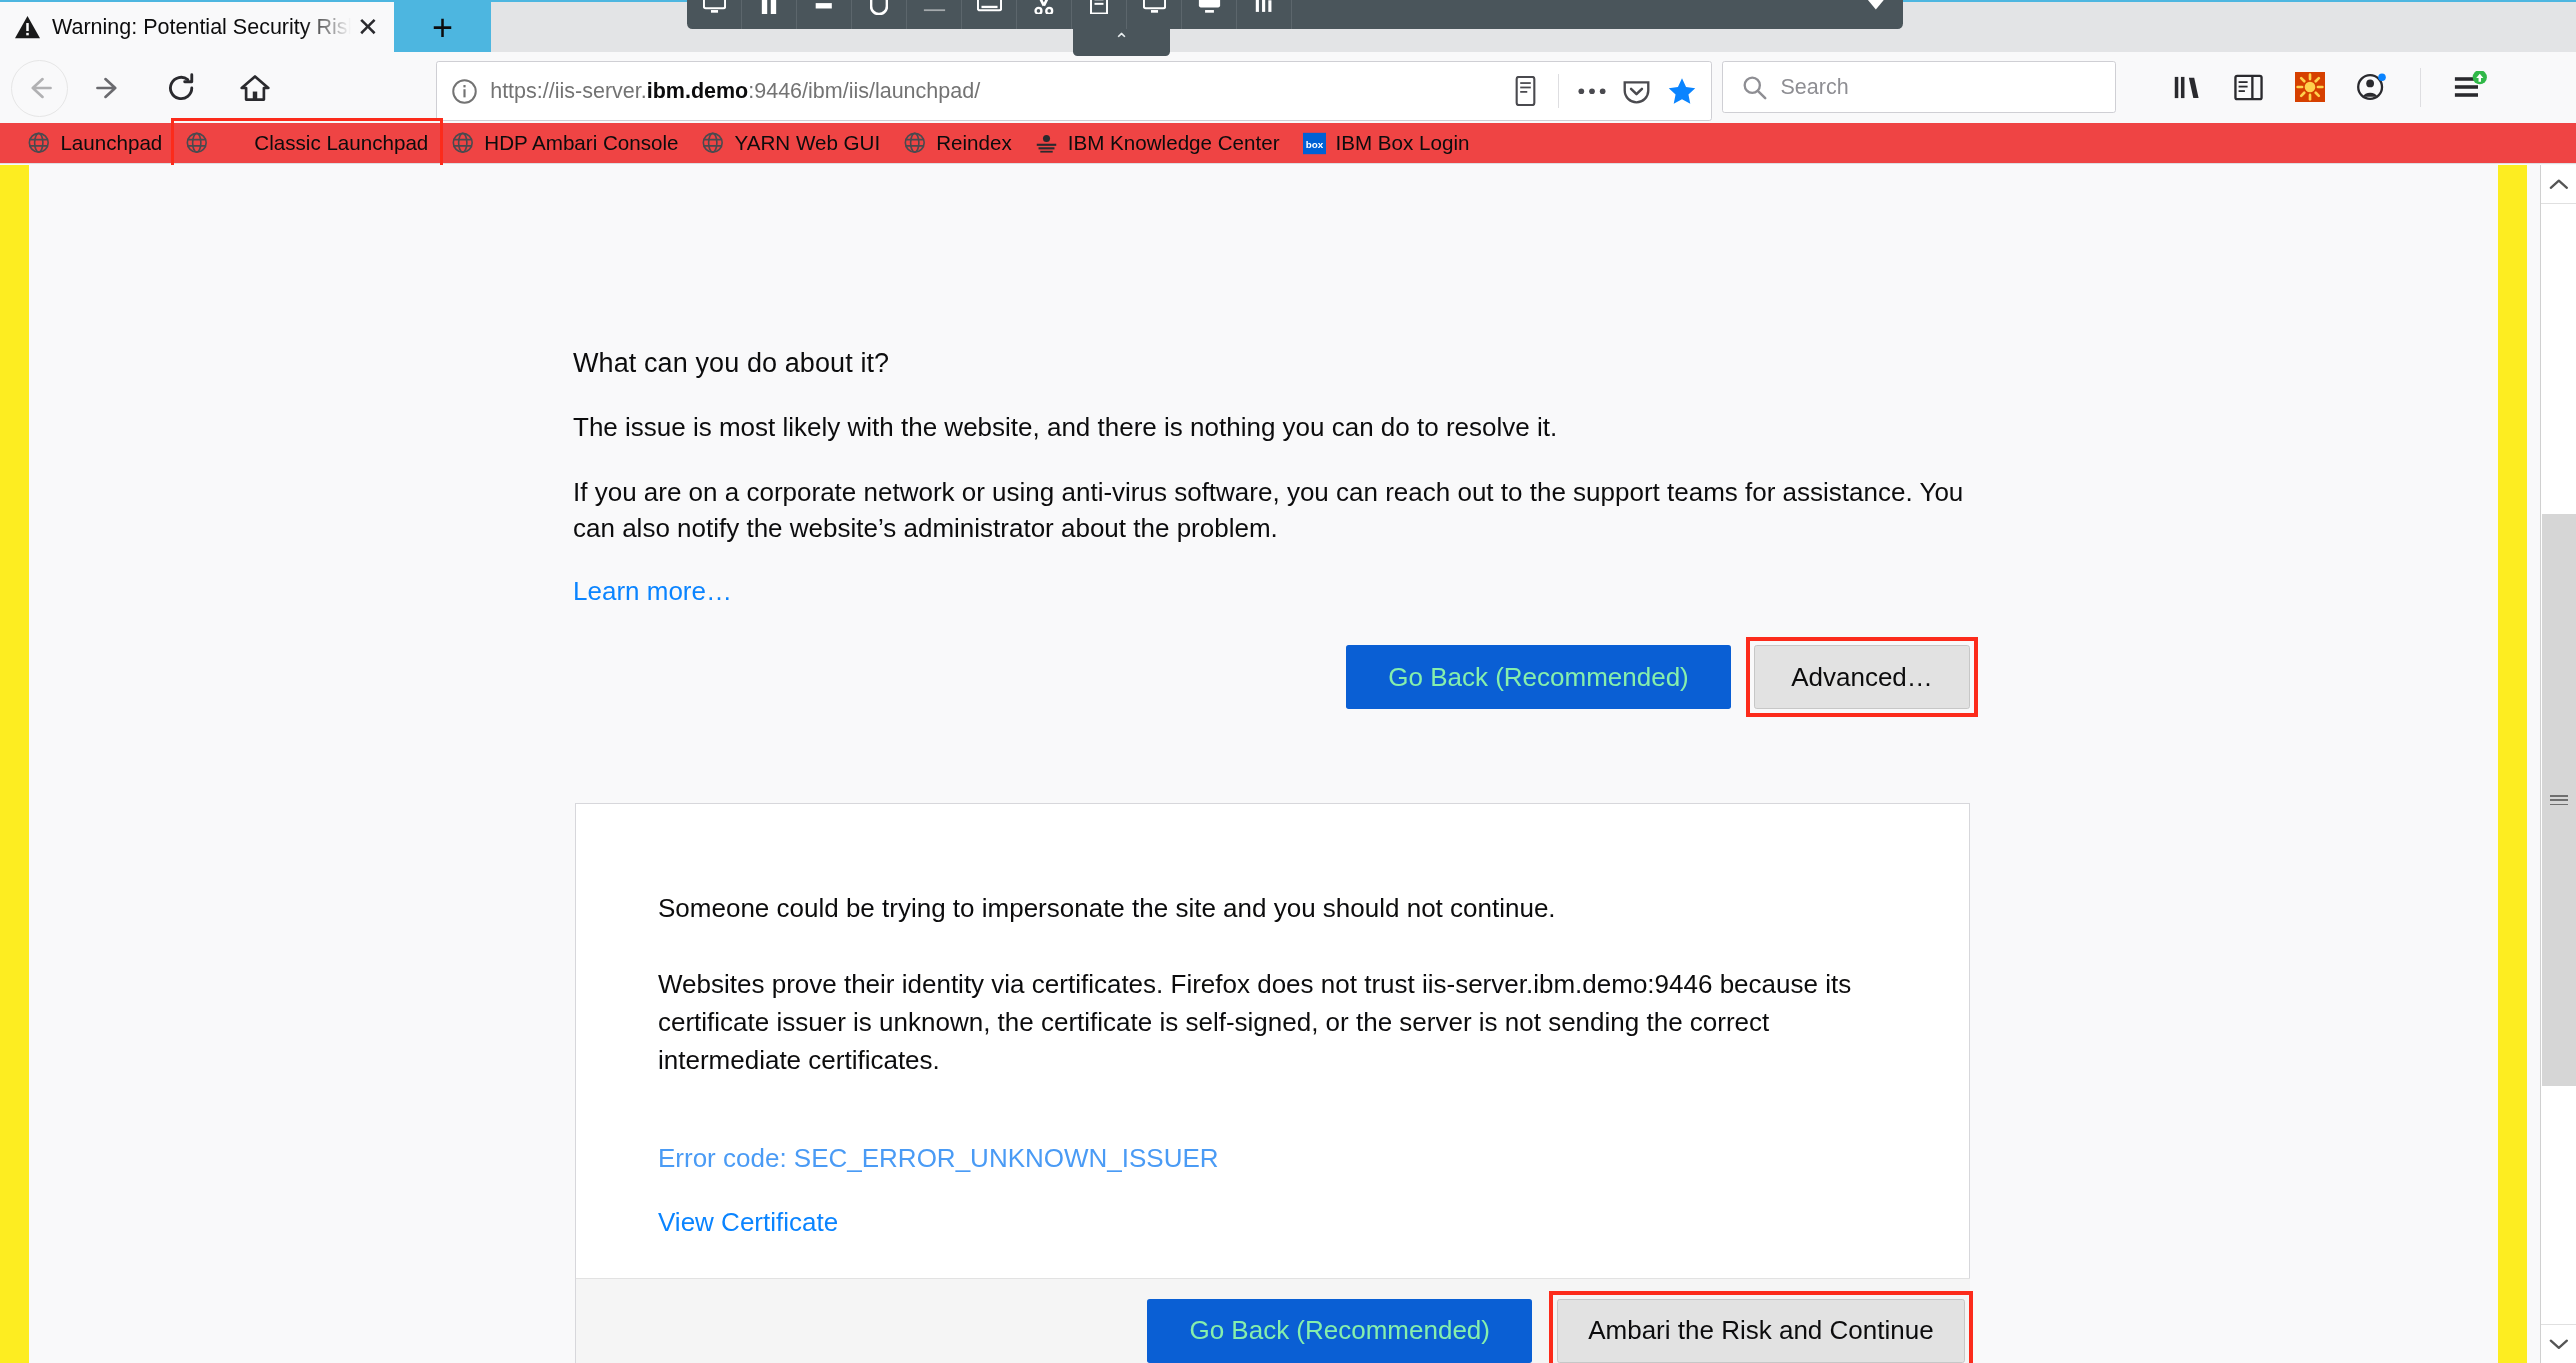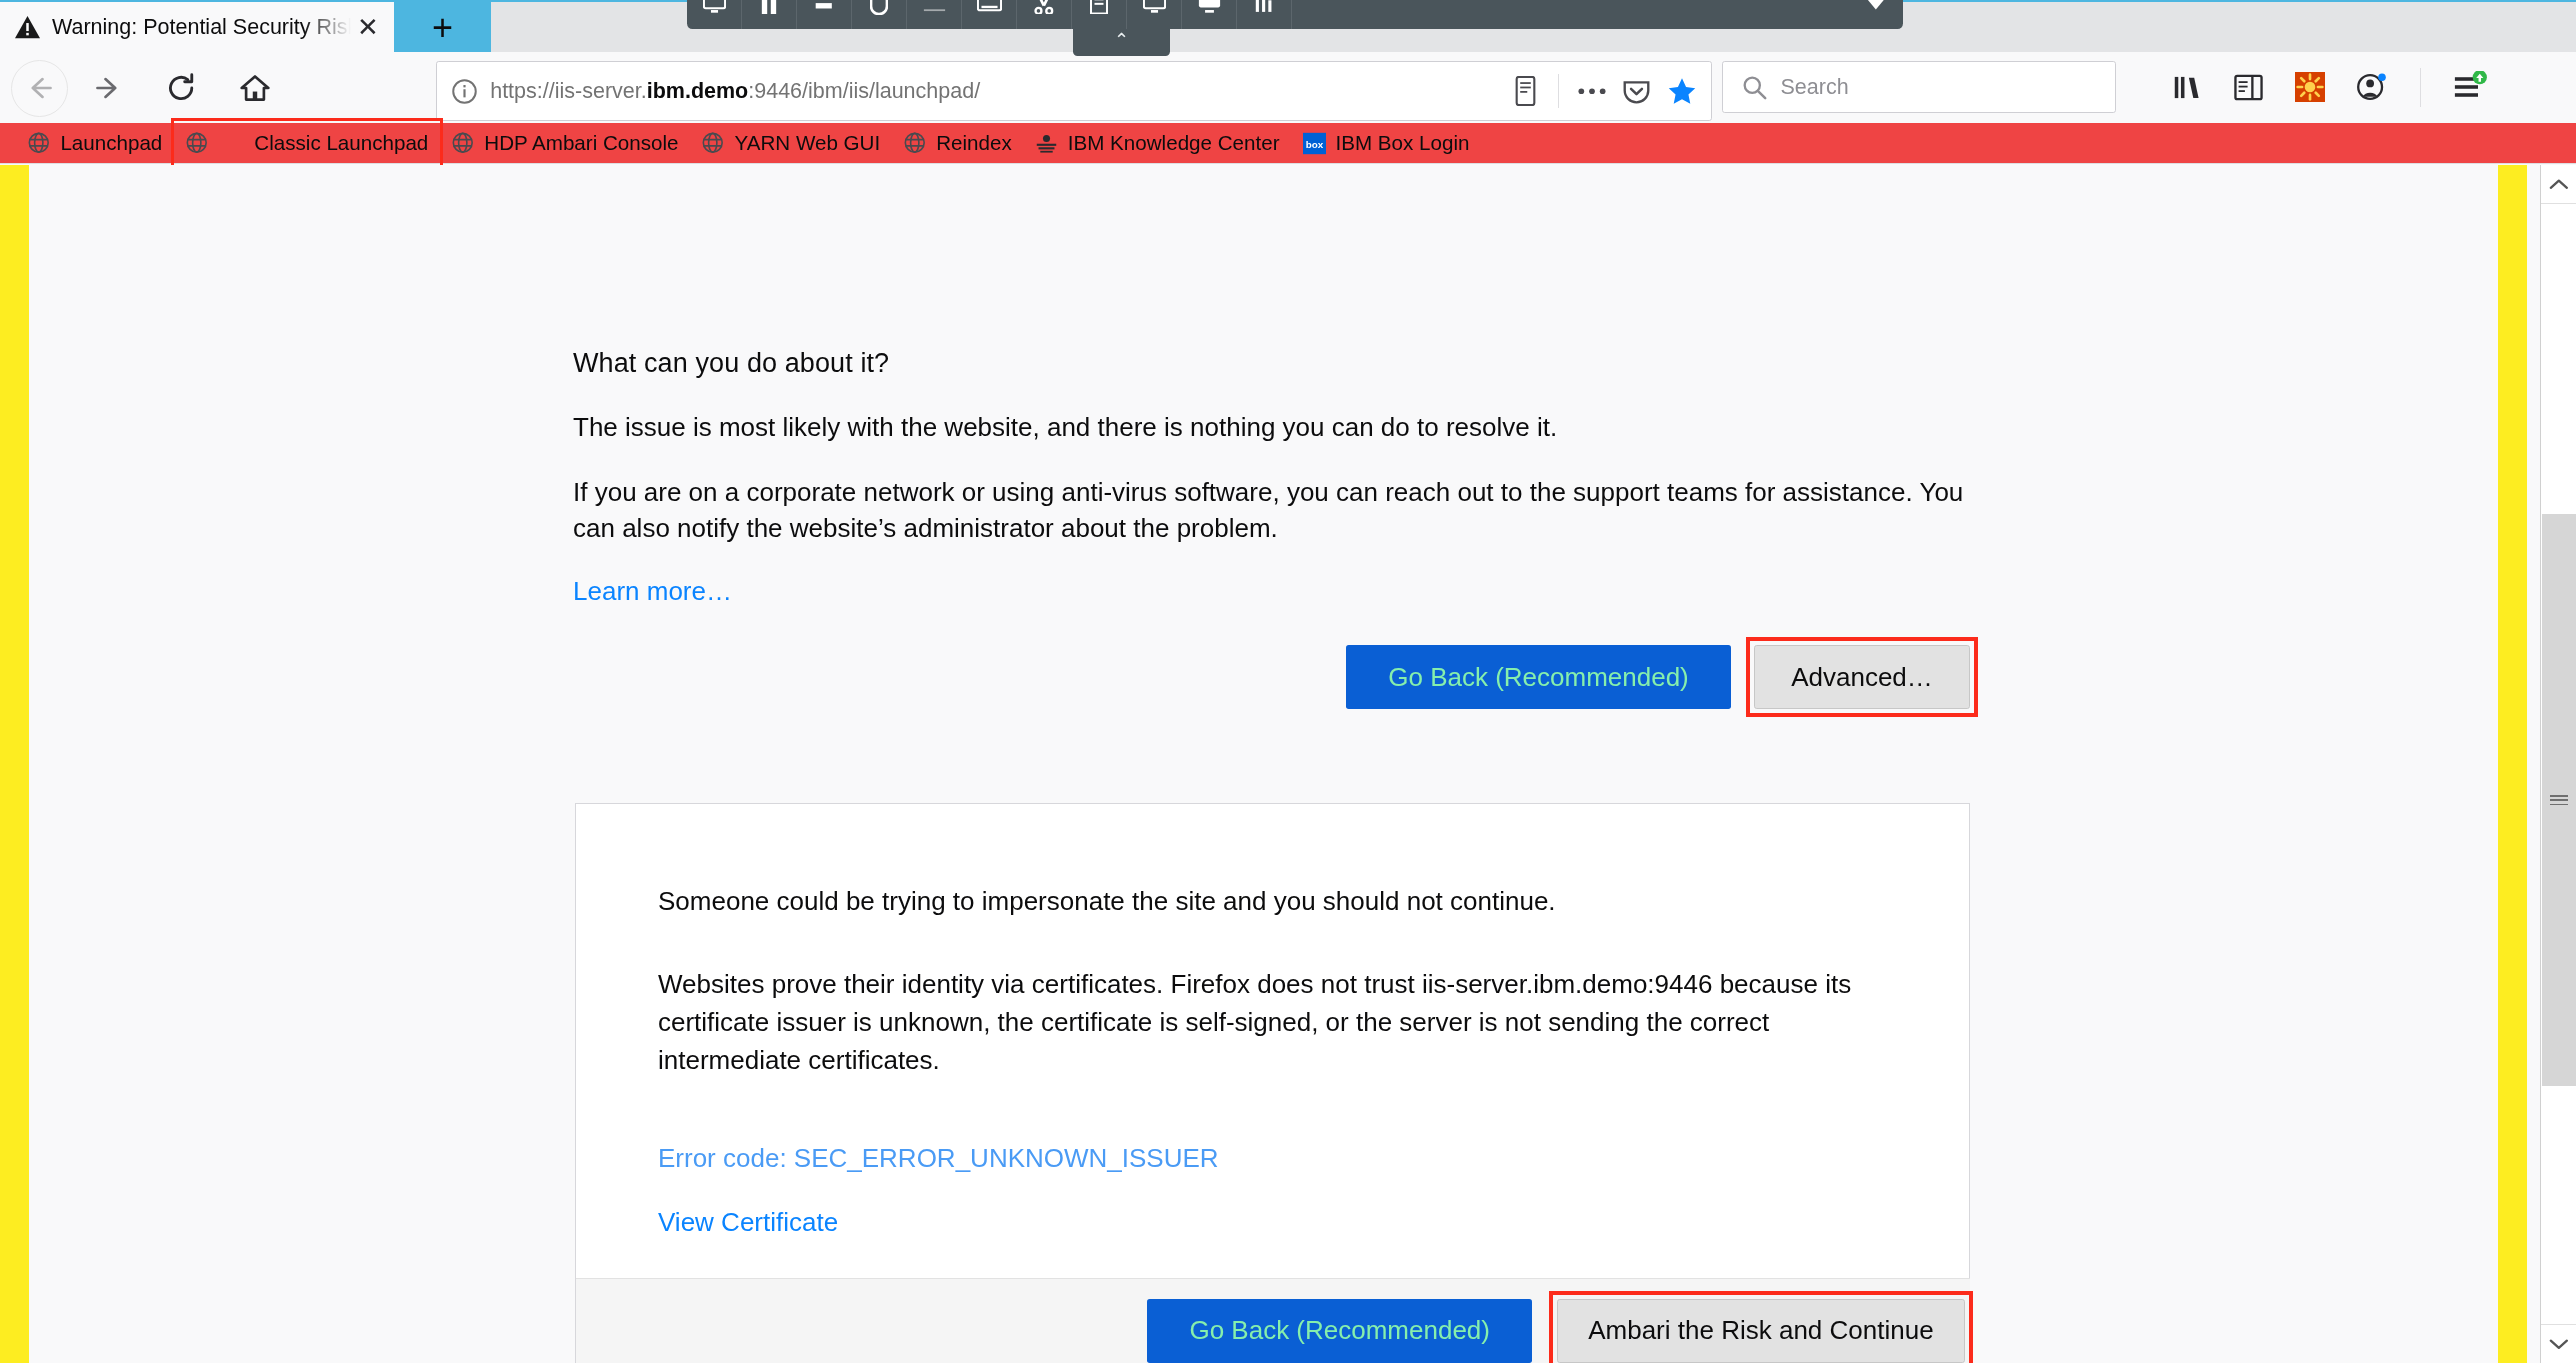--- a/index.html
+++ b/index.html
@@ -142,21 +142,21 @@
   .btn { height: 64px; display:flex; align-items:center; justify-content:center; font-size: 26px; border-radius: 2.7px; padding: 0 30px; white-space: nowrap; }
   .btn.primary { background: #0a5fd4; color: #86efac; min-width: 385px; }
   .btn.secondary { background: #e2e2e2; color: #0c0c0d; border: 0.9px solid #c7c7c7; min-width: 216px; }
   .btn.boxed { position: relative; }
   .btn.boxed::after { content:""; position:absolute; left:-9px; top:-9px; right:-9px; bottom:-9px; border: 4.5px solid #fc2b1b; pointer-events:none; }
 
   .panel {
     position: absolute; left: 575px; top: 638px; width: 1395px; height: 580px;
     background: #ffffff; border: 0.9px solid #d7d7db;
   }
-  .panel .pp1 { position:absolute; left: 82px; top: 82px; font-size: 26px; color: #0c0c0d; }
+  .panel .pp1 { position:absolute; left: 82px; top: 89px; font-size: 26px; color: #0c0c0d; }
   .panel .pp2 { position:absolute; left: 82px; top: 161px; width: 1234px; font-size: 26px; line-height: 38px; color: #0c0c0d; }
   .panel .perr { position:absolute; left: 82px; top: 339px; font-size: 26px; color: #0c0c0d; }
   .panel .perr span { color: #4a9bf5; }
   .panel .pcert { position:absolute; left: 82px; top: 403px; font-size: 26px; color: #0a84ff; }
   .panel .pfoot {
     position:absolute; left: 0; bottom: 0; width: 1394px; height: 104px;
     background: #f5f5f5; border-top: 0.9px solid #e2e2e2;
     display:flex; align-items:center; justify-content:flex-end; gap: 25px; padding-right: 5.4px;
   }
 </style>

